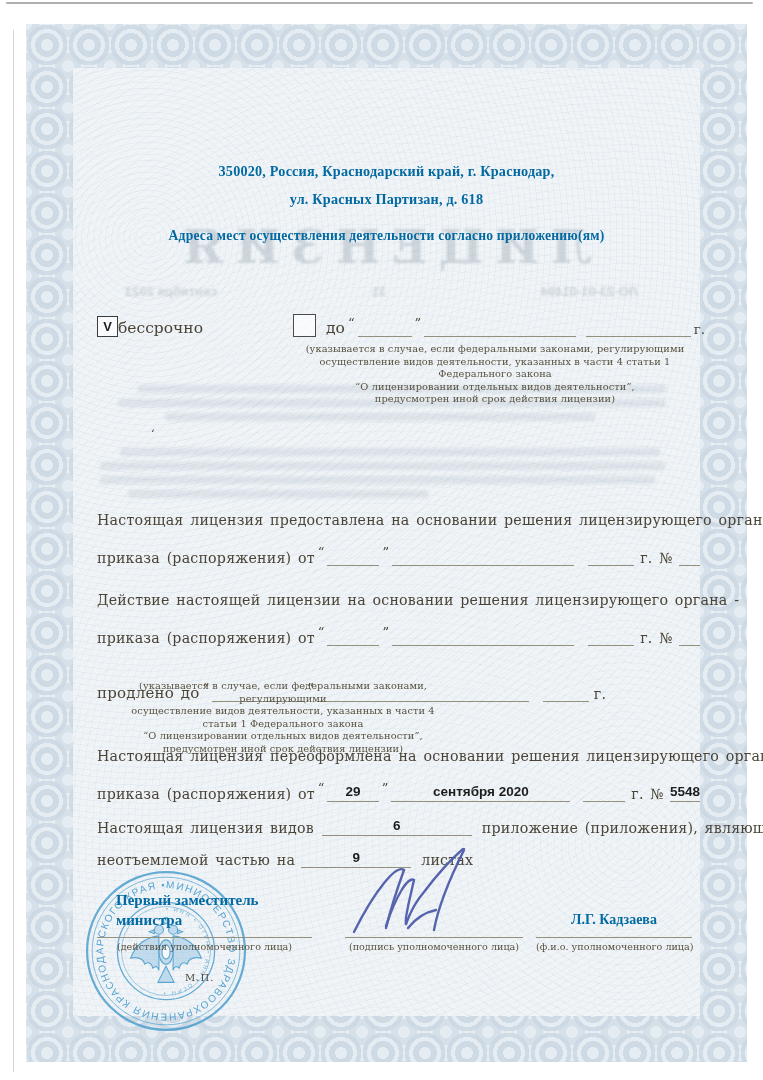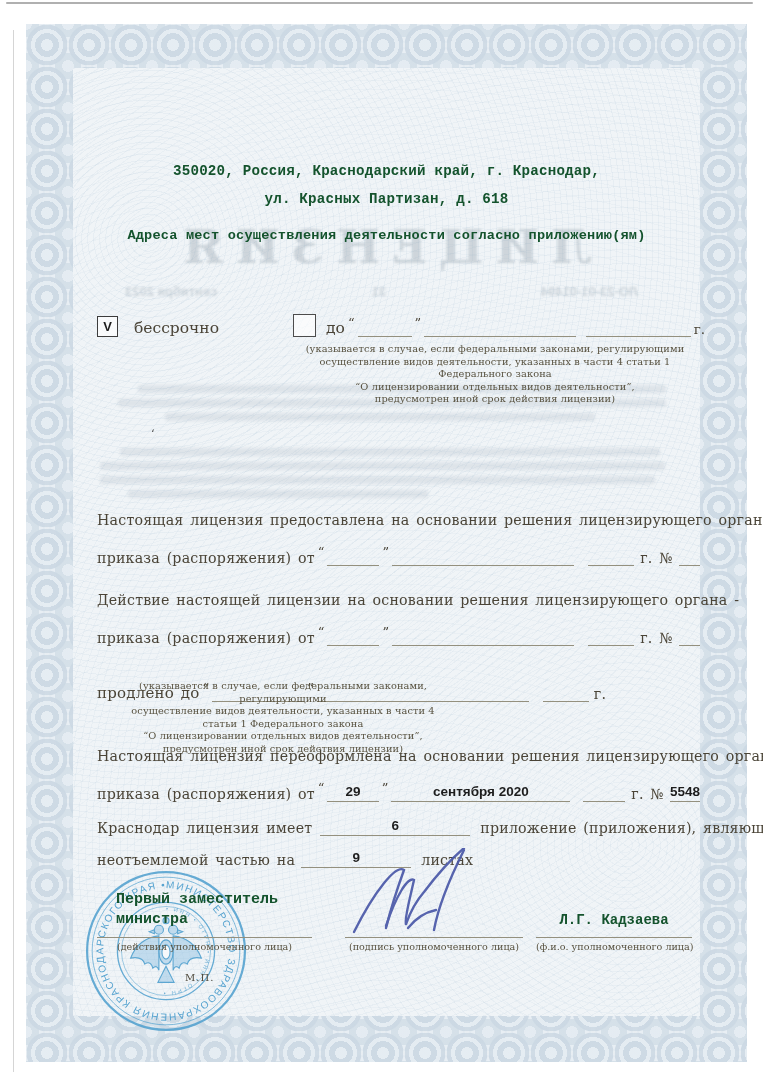--- a/index.html
+++ b/index.html
@@ -17,21 +17,21 @@
     background-position:0 0, 21px 21px;}
   
   #inner{position:absolute;left:73px;top:68px;right:63px;bottom:64px;background-color:#f0f4f7;
     background-image:
       repeating-radial-gradient(circle at 12% 18%, rgba(168,193,213,.13) 0 1px, rgba(0,0,0,0) 1px 6px),
       repeating-radial-gradient(circle at 88% 82%, rgba(168,193,213,.11) 0 1px, rgba(0,0,0,0) 1px 7px),
       repeating-radial-gradient(circle at 50% 120%, rgba(168,193,213,.09) 0 1px, rgba(0,0,0,0) 1px 9px);}
 
   .abs{position:absolute;}
   .serif{font-family:"DejaVu Serif", serif;color:#4a4437;}
-  .sansb{font-family:Liberation Mono, monospace;font-weight:bold;color:#14532d;}
+  .sansb{font-family:Liberation Serif, serif;font-weight:bold;color:#0369a1;}
   .body-line{font-size:14.2px;letter-spacing:.2px;word-spacing:2px;white-space:nowrap;}
   .fine{font-size:9.8px;line-height:12.5px;color:#57513f;text-align:center;letter-spacing:.1px;}
   .row{display:flex;align-items:flex-end;white-space:nowrap;}
   .ul{display:inline-block;border-bottom:1px solid #94907e;text-align:center;
       font-family:"Liberation Sans","DejaVu Sans",sans-serif;font-weight:bold;font-size:13.5px;color:#1d1d1d;height:17px;}
   .gap8{width:10px;} .gap14{width:14px;}
   .q{font-size:13px;position:relative;top:-6px;padding:0 3px;color:#4a4437;}
 
   .addr{left:73px;right:63px;text-align:center;font-size:14px;letter-spacing:.2px;}
 
@@ -77,21 +77,21 @@
   <div class="ghost-bar" style="left:128px;top:490px;width:300px;"></div>
   <span class="abs speck" style="left:151px;top:428px;">‘</span>
 
 
   <div class="abs addr sansb" style="top:163px;font-size:14.2px;">350020, Россия, Краснодарский край, г. Краснодар,</div>
   <div class="abs addr sansb" style="top:191px;font-size:14.2px;">ул. Красных Партизан, д. 618</div>
   <div class="abs addr sansb" style="top:228px;font-size:13.6px;">Адреса мест осуществления деятельности согласно приложению(ям)</div>
 
   <div class="abs row" style="left:97px;top:316px;">
     <span class="checkbox">V</span>
-    <span class="serif" style="font-size:15.5px;margin-left:16px;">бессрочно</span>
+    <span class="serif" style="font-size:15.5px;margin-left:0;">бессрочно</span>
   </div>
   <div class="abs row" style="left:293px;top:314px;right:58px;">
     <span class="checkbox empty" style="width:21px;height:21px;"></span>
     <span class="serif" style="font-size:15.5px;margin-left:10px;">до</span>
     <span class="q">“</span>
     <span class="ul" style="width:54px;"></span>
     <span class="q">”</span>
     <span class="ul" style="width:152px;"></span>
     <span class="gap8"></span>
     <span class="ul" style="flex:1;"></span>
@@ -153,21 +153,21 @@
     <span class="ul" style="width:56px;">29</span>
     <span class="q">”</span>
     <span class="ul" style="width:196px;">сентября 2020</span>
     <span class="gap14"></span>
     <span class="ul" style="width:46px;"></span>
     <span class="serif body-line" style="margin:0 6px 0 6px;">г. №</span>
     <span class="ul" style="flex:1;">5548</span>
   </div>
 
   <div class="abs row" style="left:97px;top:818px;">
-    <span class="serif body-line">Краснодар лицензия имеет</span>
+    <span class="serif body-line">Настоящая лицензия видов</span>
     <span class="ul" style="width:150px;margin-left:8px;">6</span>
     <span class="serif body-line" style="margin-left:10px;">приложение (приложения), являющееся ее</span>
   </div>
   <div class="abs row" style="left:97px;top:850px;">
     <span class="serif body-line">неотъемлемой частью на</span>
     <span class="ul" style="width:110px;margin-left:6px;">9</span>
     <span class="serif body-line" style="margin-left:10px;">листах</span>
   </div>
 
   <svg class="abs" style="left:80px;top:865px;" width="172" height="172" viewBox="0 0 170 170">

